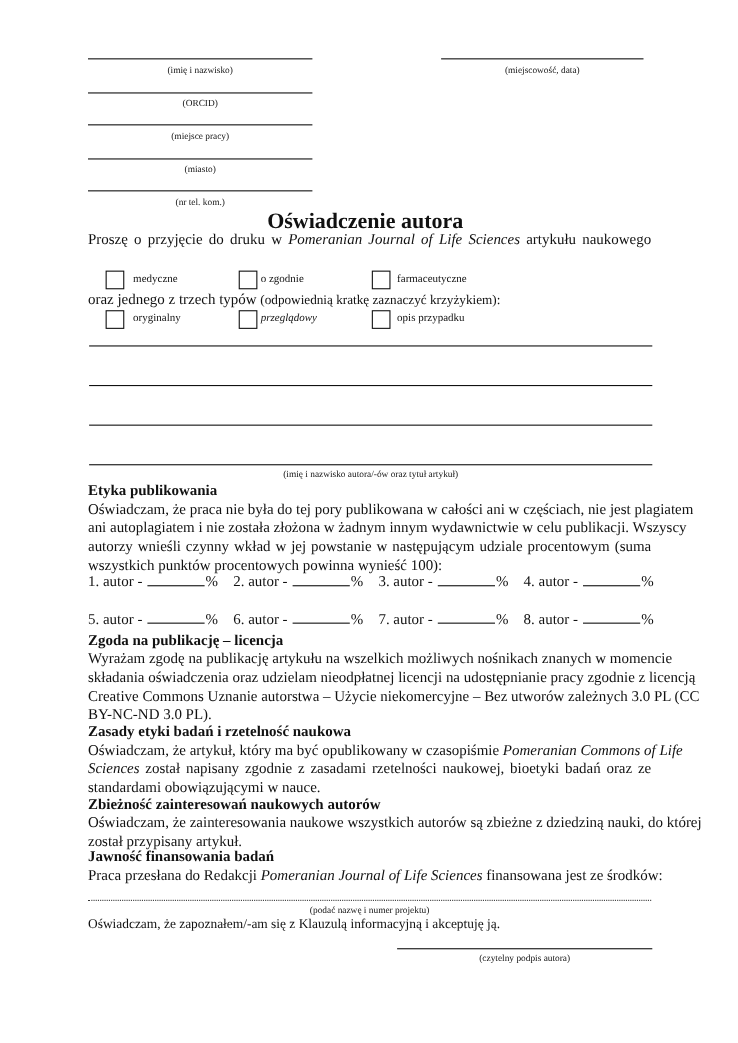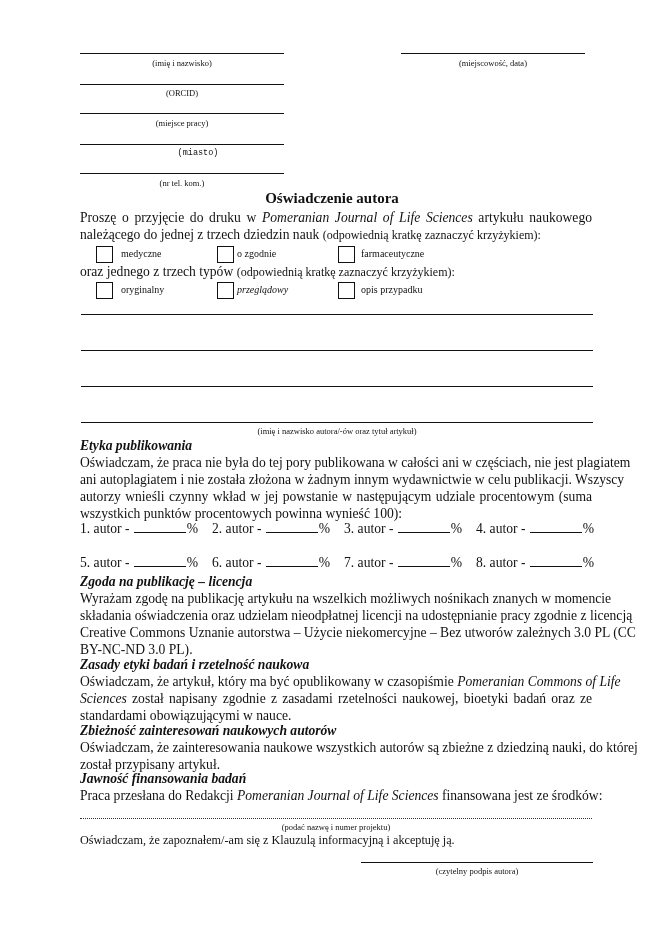--- a/index.html
+++ b/index.html
@@ -8,55 +8,54 @@
       font-family: "Liberation Serif", "DejaVu Serif", serif;
       color: #111111;
     }
     .line { position: absolute; height: 0; border-top: 1px solid #111; }
     .cap { position: absolute; font-size: 8.5px; text-align: center; color: #111; white-space: nowrap; }
     .txt { position: absolute; font-size: 13.6px; line-height: 17px; white-space: nowrap; }
     .para { position: absolute; left: 80px; width: 512px; font-size: 13.6px; line-height: 17px; text-align: justify; }
     .para .ln { display: block; text-align: justify; text-align-last: justify; white-space: nowrap; }
     .para .ln.last { text-align-last: left; }
     .small { font-size: 12px; }
-    .h { position: absolute; left: 80px; font-weight: bold; font-size: 13.6px; line-height: 17px; white-space: nowrap; font-style: italic; }
-    .title { position: absolute; left: 0; width: 664px; text-align: center; font-weight: bold; font-size: 15px; top: 190px; }
+    .h { position: absolute; left: 80px; font-weight: bold; font-size: 13.6px; line-height: 17px; white-space: nowrap; }
+    .title { position: absolute; left: 0; width: 664px; text-align: center; font-weight: bold; font-size: 20px; top: 190px; }
     .cb { position: absolute; width: 17px; height: 17px; border: 1px solid #111; box-sizing: border-box; background: #fff; cursor: pointer; }
     .cblabel { position: absolute; font-size: 10px; line-height: 17px; white-space: nowrap; }
     .share { position: absolute; font-size: 13.6px; white-space: nowrap; }
     .share .blank { display: inline-block; width: 52px; border-bottom: 1px solid #111; height: 12px; vertical-align: baseline; margin: 0 1px; }
     .dots { position: absolute; left: 80px; width: 512px; top: 806px; border-top: 1px dotted #333; height: 0; }
     i { font-style: italic; }
   </style>
 </head>
 <body>
 
 <div class="line" style="left:80px; top:53px; width:204px;"></div>
 <div class="cap" style="left:80px; top:58px; width:204px;">(imię i nazwisko)</div>
 
 <div class="line" style="left:80px; top:84px; width:204px;"></div>
 <div class="cap" style="left:80px; top:88px; width:204px;">(ORCID)</div>
 
 <div class="line" style="left:80px; top:113px; width:204px;"></div>
 <div class="cap" style="left:80px; top:118px; width:204px;text-align:center;">(miejsce pracy)</div>
 
 <div class="line" style="left:80px; top:144px; width:204px;"></div>
-<div class="cap" style="left:96px; top:148px; width:204px;font-family:Liberation Mono, monospace;">(miasto)</div>
+<div class="cap" style="left:80px; top:148px; width:204px;">(miasto)</div>
 
 <div class="line" style="left:80px; top:173px; width:204px;"></div>
 <div class="cap" style="left:80px; top:178px; width:204px;">(nr tel. kom.)</div>
 
 <div class="line" style="left:401px; top:53px; width:184px;"></div>
 <div class="cap" style="left:401px; top:58px; width:184px;">(miejscowość, data)</div>
 
 <div class="title">Oświadczenie autora</div>
 
 <div class="para" style="top:209px;">
   <span class="ln"><span>Proszę o przyjęcie do druku w </span><i>Pomeranian Journal of Life Sciences</i><span> artykułu naukowego</span></span>
-  <span class="ln last"><span>należącego do jednej z trzech dziedzin nauk </span><span class="small">(odpowiednią kratkę zaznaczyć krzyżykiem):</span></span>
 </div>
 
 <div class="cb" style="left:96px; top:246px;"></div>
 <div class="cblabel" style="left:121px; top:245px;">medyczne</div>
 <div class="cb" style="left:217px; top:246px;"></div>
 <div class="cblabel" style="left:237px; top:245px;">o zgodnie</div>
 <div class="cb" style="left:338px; top:246px;"></div>
 <div class="cblabel" style="left:361px; top:245px;">farmaceutyczne</div>
 
 <div class="txt" style="left:80px; top:263px;"><span>oraz jednego z trzech typów </span><span class="small">(odpowiednią kratkę zaznaczyć krzyżykiem):</span></div>

